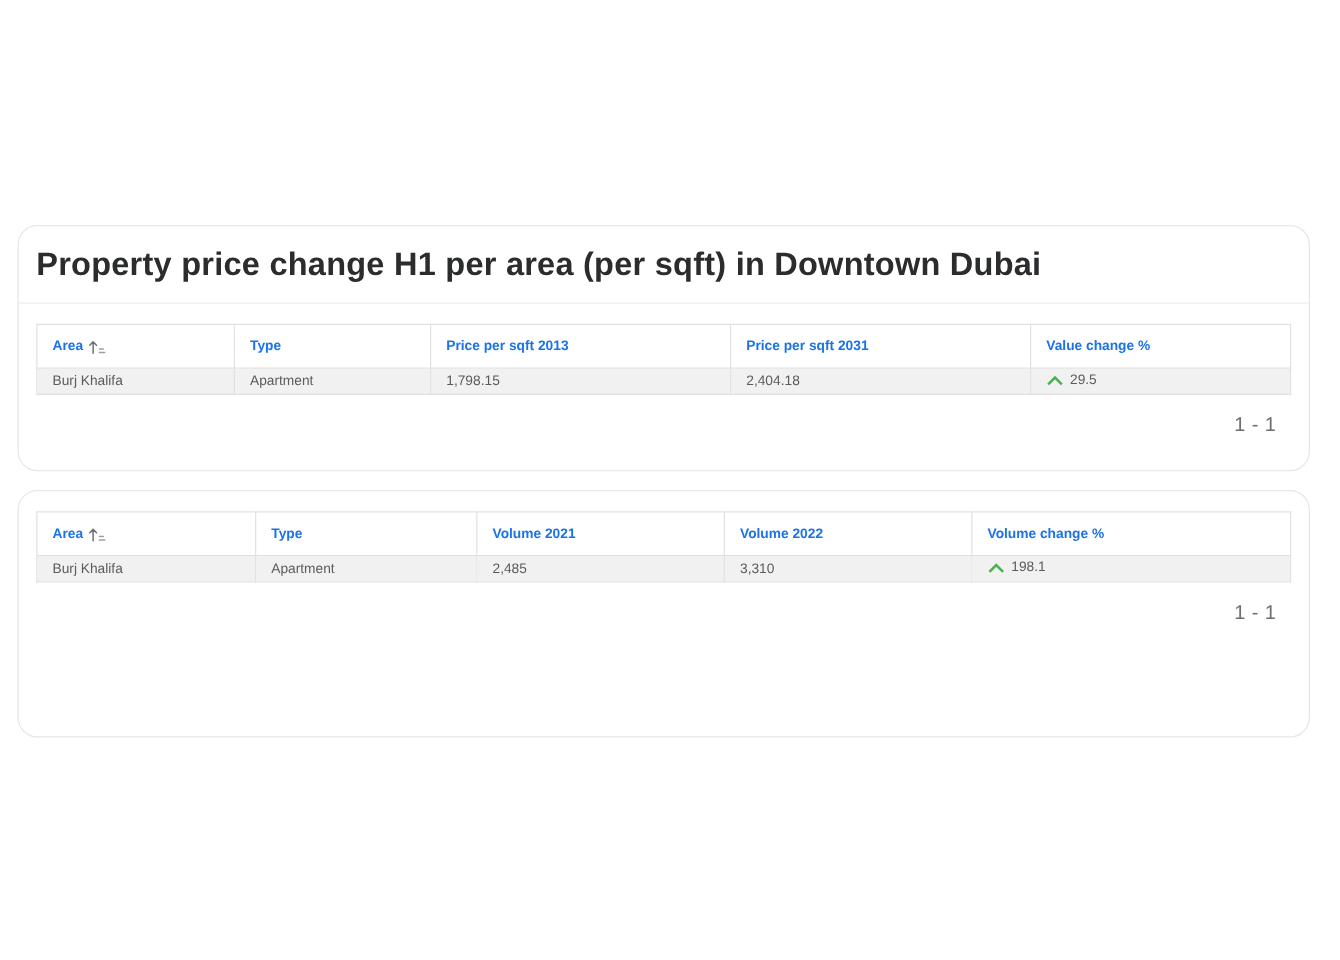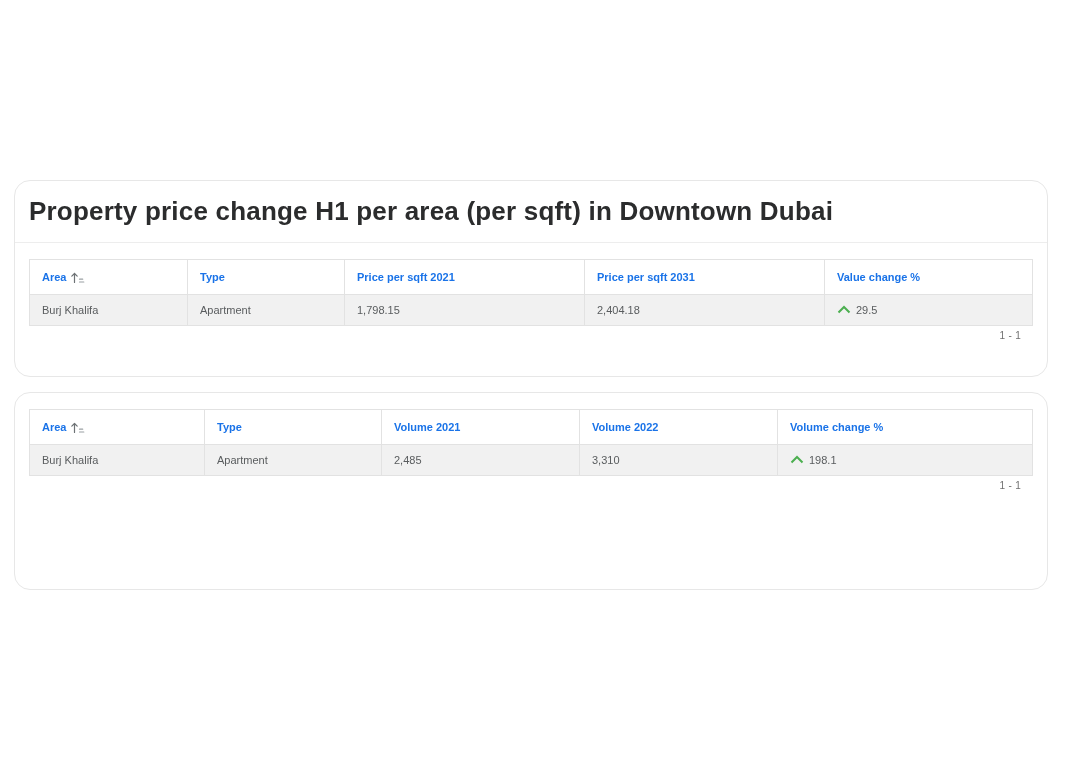--- a/index.html
+++ b/index.html
@@ -14,29 +14,29 @@
   .card-title-row { height:62px; border-bottom:1px solid #ededed;
     display:flex; align-items:center; padding:0 14px; }
   .card-title { font-size:26px; font-weight:600; color:#2b2c2d; letter-spacing:.2px;
     white-space:nowrap; }
 
   .table-wrap { margin:16px 14px 0 14px; }
   table { width:100%; border-collapse:collapse; table-layout:fixed; }
   th, td { border:1px solid #e2e2e2; text-align:left; vertical-align:middle;
     padding:0 6px 0 12px; overflow:hidden; white-space:nowrap; }
   th { height:35px; background:#ffffff; color:#1a73e8; font-size:11px; font-weight:700; }
-  td { height:31px; background:#f1f1f1; color:#595c5e; font-size:11px; font-weight:400; }
+  td { height:21px; background:#f1f1f1; color:#595c5e; font-size:11px; font-weight:400; }
 
   .hdr-inner { display:inline-flex; align-items:center; gap:4px; }
   .sort-icon svg { display:block; }
 
   .change-cell { display:inline-flex; align-items:center; gap:5px; }
   .trend-icon svg { display:block; }
 
-  .pagination { text-align:right; padding:4px 26px 0 0; font-size:10px;
+  .pagination { text-align:right; padding:16px 26px 0 0; font-size:16px;
     color:#6f6f6f; letter-spacing:.3px; }
 </style>
 </head>
 <body>
 
 <section class="card" id="card-price">
   <div class="card-title-row">
     <h1 class="card-title">Property price change H1 per area (per sqft) in Downtown Dubai</h1>
   </div>
 
@@ -56,21 +56,21 @@
               <span>Area</span>
               <span class="sort-icon">
                 <svg width="15" height="13" viewBox="0 0 15 13">
                   <path d="M4.5 11.5 V2.5 M4.5 2.5 L1.8 5.2 M4.5 2.5 L7.2 5.2" stroke="#6d7275" stroke-width="1.2" fill="none" stroke-linecap="round"></path>
                   <path d="M9.5 8.2 H12.7 M9.5 11 H13.8" stroke="#9aa0a3" stroke-width="1.2" fill="none" stroke-linecap="round"></path>
                 </svg>
               </span>
             </span>
           </th>
           <th>Type</th>
-          <th>Price per sqft 2021</th>
+          <th>Price per sqft 2013</th>
           <th>Price per sqft 2031</th>
           <th>Value change %</th>
         </tr>
       </thead>
       <tbody>
         <tr>
           <td>Burj Khalifa</td>
           <td>Apartment</td>
           <td>1,798.15</td>
           <td>2,404.18</td>

